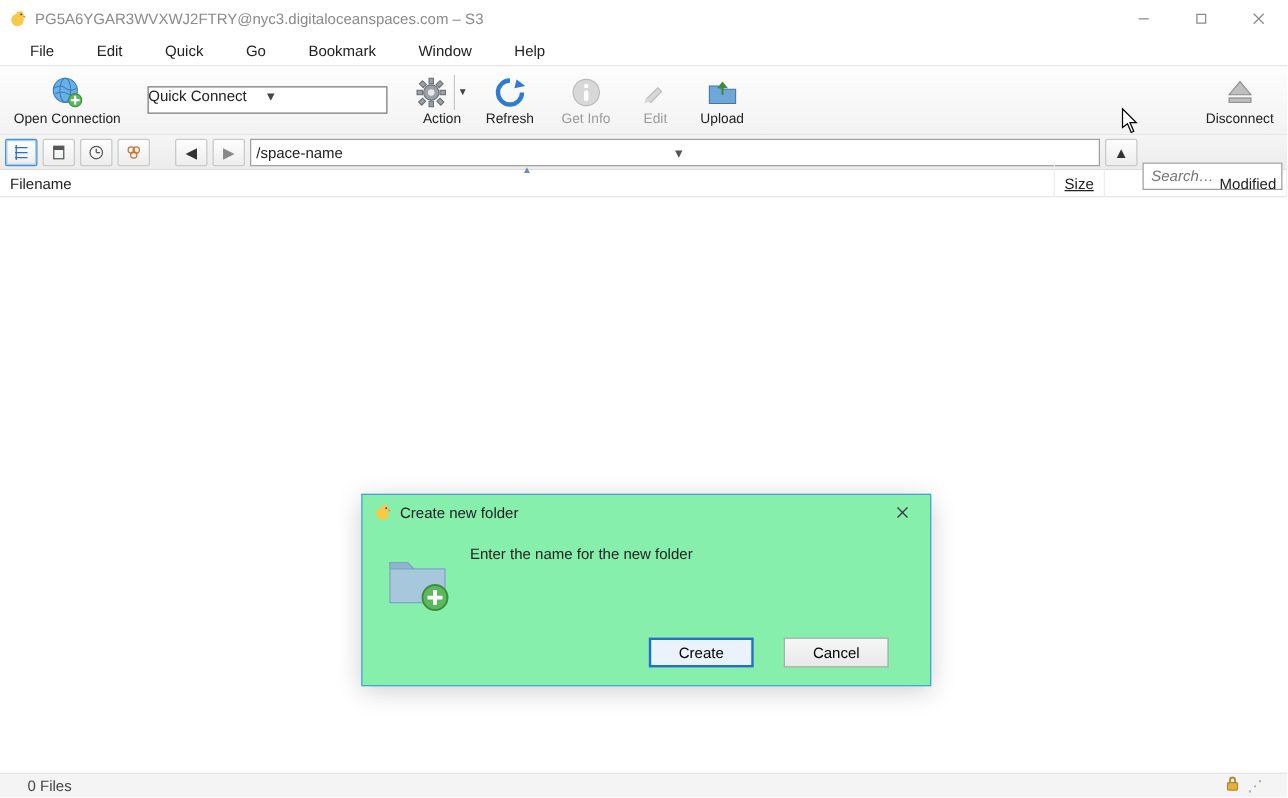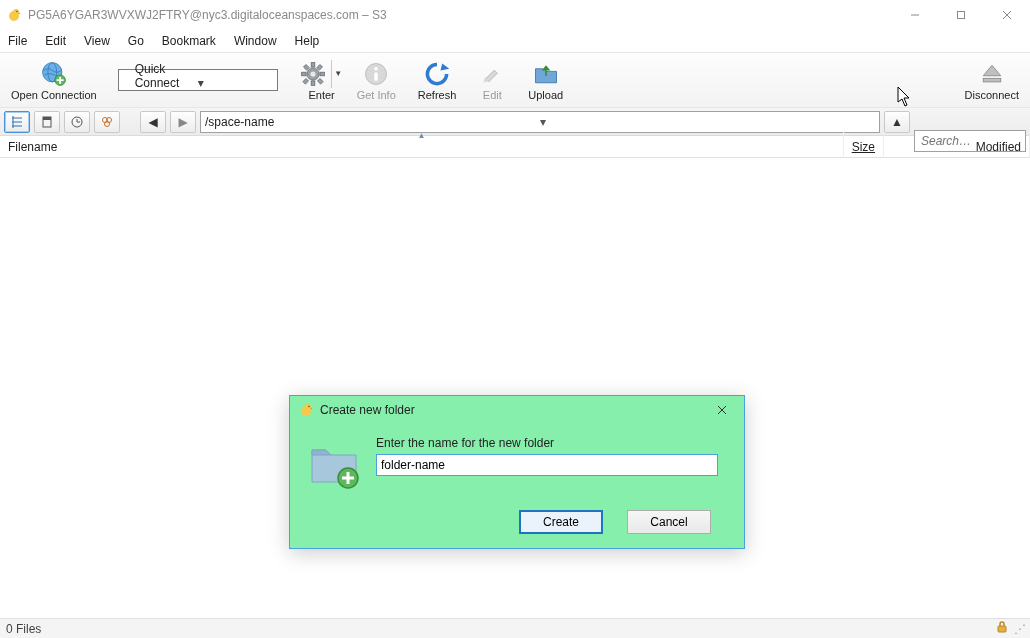--- a/index.html
+++ b/index.html
@@ -6,31 +6,31 @@
   body { margin: 0; padding: 0; background: #fff; width: 1030px; height: 638px; overflow: hidden; font-size: 12px; color: #222; }
 
   
   .titlebar { height: 30px; background: #fff; border-bottom: 0px solid #e5e5e5; display: flex; align-items: center; padding-left: 6px; }
   .titlebar .duck { width: 16px; height: 16px; margin-right: 6px; }
   .titlebar .title { color: #8a8a8a; font-size: 12px; flex: 1; }
   .titlebar .winbtns { display: flex; }
   .titlebar .winbtn { width: 46px; height: 30px; display:flex; align-items:center; justify-content:center; color:#8a8a8a; }
 
   
-  .menubar { height: 22px; display: flex; align-items: center; padding: 0 0; gap: 2px; }
+  .menubar { height: 22px; display: flex; align-items: center; padding: 0 16px; gap: 18px; }
   .menubar .menuitem { padding: 2px 8px; color: #222; border-radius: 2px; }
 
   
   .toolbar { height: 56px; border-top: 1px solid #e6e6e6; border-bottom: 1px solid #e6e6e6; background: linear-gradient(#fdfdfd,#f3f3f3); display:flex; align-items:stretch; }
   .tbgroup { display:flex; align-items:center; padding: 0 4px; }
   .tbbtn { display:flex; flex-direction:column; align-items:center; justify-content:center; padding: 2px 10px; border:1px solid transparent; border-radius:2px; height:100%; }
   .tbbtn .lbl { font-size:11px; color:#222; margin-top:1px; }
   .tbbtn.disabled .lbl { color:#9a9a9a; }
   .tbbtn svg { display:block; }
-  .quick-connect { width: 160px; height: 22px; border:1px solid #7a7a7a; background:#fff; display:flex; align-items:flex-end; padding:0 16px; margin: 0 6px; }
+  .quick-connect { width: 192px; height: 22px; border:1px solid #7a7a7a; background:#fff; display:flex; align-items:flex-start; padding:0 0; margin: 0 6px; }
   .quick-connect span { flex:1; }
   .quick-connect .chev { color:#444; }
   .tbspacer { flex:1; }
 
   
   .pathbar { height: 28px; background: linear-gradient(#f5f5f5,#ececec); border-bottom:1px solid #dcdcdc; display:flex; align-items:center; padding: 0 4px; gap:4px; }
   .smallbtn { width:26px; height:22px; border:1px solid #c9c9c9; background:linear-gradient(#fefefe,#ededed); border-radius:2px; display:flex; align-items:center; justify-content:center; }
   .smallbtn.active { border-color:#4a90d9; box-shadow: inset 0 0 0 1px #a6cdf2; }
   .smallbtn svg { display:block; }
   .pathcombo { flex:1; height:22px; border:1px solid #a0a0a0; background:#fff; display:flex; align-items:center; padding:0 4px; }
@@ -42,21 +42,21 @@
   .colheaders { height:22px; border-bottom:1px solid #e0e0e0; display:flex; align-items:center; background:#fff; }
   .colh { padding: 15px 8px; height:100%; display:flex; align-items:center; border-right:1px solid #eee; font-size:12px; }
   .colh.fname { flex:1; }
   .colh.size { width:40px; justify-content:flex-end;text-decoration:underline; }
   .colh.modified { width:146px;justify-content:flex-end; }
 
   
   .filearea { position:relative; height: calc(638px - 30px - 22px - 56px - 28px - 22px - 20px); background:#fff; }
 
   
-  .statusbar { height:20px; border-top:1px solid #e0e0e0; background:#f4f4f4; display:flex; align-items:center; padding:0 6px; font-size:12px; color:#444; }
+  .statusbar { height:20px; border-top:1px solid #e0e0e0; background:#f4f4f4; display:flex; align-items:center; padding:0 22px; font-size:12px; color:#444; }
   .statusbar .spacer { flex:1; }
   .statusbar .lock { color:#d6a33b; margin-right:6px; }
   .statusbar .grip { color:#999; letter-spacing:-2px; }
 
   
   .dialog { position:absolute; left:289px; top:237px; width:456px; background:#86efac; border:1px solid #4aa0e0; box-shadow: 0 4px 20px rgba(0,0,0,.2); }
   .dialog .dlg-title { height:28px; display:flex; align-items:center; padding:0 8px; }
   .dialog .dlg-title .duck { width:16px; height:16px; margin-right:6px; }
   .dialog .dlg-title .t { flex:1; font-size:12px; }
   .dialog .dlg-title .x { width:28px; height:22px; display:flex; align-items:center; justify-content:center; color:#333; }
@@ -100,21 +100,21 @@
           <line x1="1" y1="1" x2="9" y2="9" stroke="#8a8a8a" stroke-width="1"></line>
           <line x1="9" y1="1" x2="1" y2="9" stroke="#8a8a8a" stroke-width="1"></line>
         </svg>
       </div>
   </div>
 </div>
 
 <div class="menubar">
   <div class="menuitem">File</div>
   <div class="menuitem">Edit</div>
-  <div class="menuitem">View</div>
+  <div class="menuitem">Quick</div>
   <div class="menuitem">Go</div>
   <div class="menuitem">Bookmark</div>
   <div class="menuitem">Window</div>
   <div class="menuitem">Help</div>
 </div>
 
 <div class="toolbar">
   <div class="tbbtn">
     <svg width="28" height="28" viewBox="0 0 32 32">
       <circle cx="14" cy="14" r="11" fill="#6ab0e8" stroke="#3a7bb5" stroke-width="1"></circle>
@@ -148,38 +148,38 @@
             <rect x="22" y="22" width="4" height="5" transform="rotate(-45 24 24)"></rect>
           <rect x="22" y="6" width="4" height="5" transform="rotate(45 24 8)"></rect>
             <rect x="6" y="22" width="4" height="5" transform="rotate(45 8 24)"></rect>
         </g>
         <circle cx="16" cy="16" r="3" fill="#e8e8e8"></circle>
       </svg>
       <div class="dropdown-arrow-box" style="height:28px;margin-left:4px;">
           <span style="font-size:8px;color:#444;">▼</span>
         </div>
     </div>
-    <div class="lbl">Enter</div>
+    <div class="lbl">Action</div>
+  </div>
+
+  <div class="tbbtn">
+    <svg width="28" height="28" viewBox="0 0 32 32">
+      <path d="M 16 5 A 11 11 0 1 0 27 16" fill="none" stroke="#2f7bd1" stroke-width="4"></path>
+      <polygon points="22,4 30,10 20,12" fill="#2f7bd1"></polygon>
+    </svg>
+    <div class="lbl">Refresh</div>
   </div>
 
   <div class="tbbtn disabled">
     <svg width="28" height="28" viewBox="0 0 32 32">
       <circle cx="16" cy="16" r="12" fill="#d8d8d8" stroke="#b8b8b8"></circle>
       <circle cx="16" cy="10" r="2" fill="#fff"></circle>
       <rect x="14" y="14" width="4" height="10" rx="2" fill="#fff"></rect>
     </svg>
     <div class="lbl">Get Info</div>
-  </div>
-
-  <div class="tbbtn">
-    <svg width="28" height="28" viewBox="0 0 32 32">
-      <path d="M 16 5 A 11 11 0 1 0 27 16" fill="none" stroke="#2f7bd1" stroke-width="4"></path>
-      <polygon points="22,4 30,10 20,12" fill="#2f7bd1"></polygon>
-    </svg>
-    <div class="lbl">Refresh</div>
   </div>
 
   <div class="tbbtn disabled">
     <svg width="28" height="28" viewBox="0 0 32 32">
       <rect x="8" y="16" width="14" height="5" transform="rotate(-45 15 18)" fill="#d8d8d8" stroke="#b8b8b8"></rect>
       <polygon points="6,26 8,20 12,24" fill="#d8d8d8"></polygon>
     </svg>
     <div class="lbl">Edit</div>
   </div>
 
@@ -291,21 +291,20 @@
         <svg width="56" height="56" viewBox="0 0 56 56">
           <path d="M6 14 L20 14 L25 19 L50 19 L50 46 L6 46 Z" fill="#a7c7dc" stroke="#7fa6c0"></path>
           <path d="M6 14 L20 14 L25 19 L6 19 Z" fill="#8fb5cc" stroke="#7fa6c0"></path>
           <circle cx="42" cy="42" r="10" fill="#5cb85c" stroke="#3d8b3d" stroke-width="1.5"></circle>
           <line x1="42" y1="36" x2="42" y2="48" stroke="#fff" stroke-width="3"></line>
           <line x1="36" y1="42" x2="48" y2="42" stroke="#fff" stroke-width="3"></line>
         </svg>
       </div>
       <div class="dlg-right">
         <div class="prompt">Enter the name for the new folder</div>
-        <input type="text" value="folder-name" style="">
       </div>
     </div>
     <div class="dlg-buttons">
       <button class="primary">Create</button>
       <button>Cancel</button>
     </div>
   </div>
 
 </div>
 

